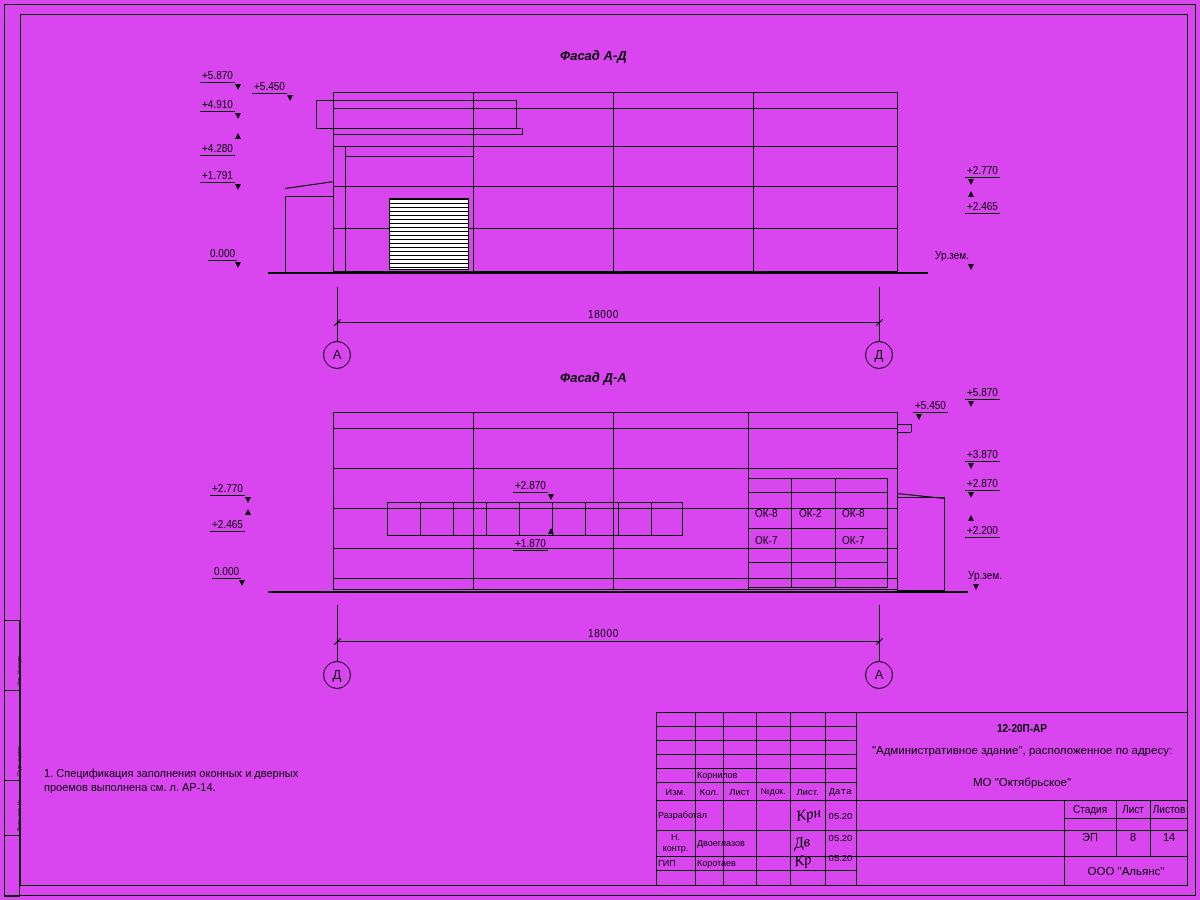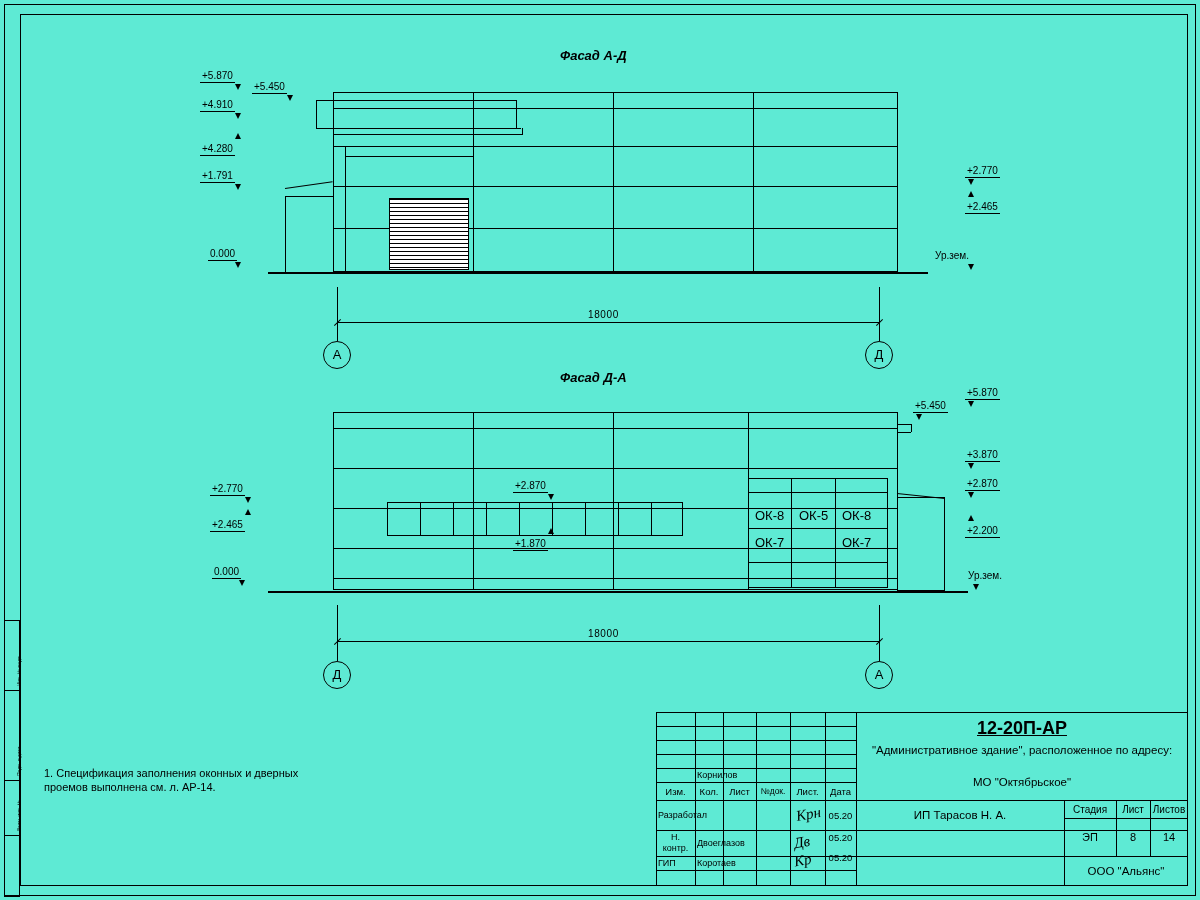--- a/index.html
+++ b/index.html
@@ -9,21 +9,21 @@
   }
   body {
     font-family: "Liberation Sans", sans-serif;
     color: #000000;
   }
   #sheet {
     position: relative;
     width: 1200px;
     height: 900px;
     overflow: hidden;
-    background: #5eead4;
+    background: #d946ef;
   }
   .abs { position: absolute; }
 
   
   .frame-outer {
     left: 4px; top: 4px; width: 1192px; height: 892px;
     border: 1px solid #000;
     box-sizing: border-box;
   }
   .frame-inner {
@@ -108,21 +108,21 @@
     background: #000;
     transform: rotate(45deg);
   }
   .window-cell {
     position: absolute;
     border: 1px solid #000;
     box-sizing: border-box;
   }
   .ok-label {
     position: absolute;
-    font-size: 13px;
+    font-size: 10px;
     white-space: nowrap;
   }
 
   
   .shutter {
     position: absolute;
     border: 1px solid #000;
     box-sizing: border-box;
     background: repeating-linear-gradient(
       to bottom,
@@ -147,21 +147,21 @@
     justify-content: center;
     text-align: center;
     line-height: 11px;
     padding: 0 2px;
   }
   .tb-box {
     position: absolute;
     border: 1px solid #000;
     box-sizing: border-box;
   }
-  .tb-big { font-size: 18px; font-weight: bold; text-decoration: underline; }
+  .tb-big { font-size: 10px; font-weight: bold; }
   .tb-mid { font-size: 11.5px; }
   .tb-small { font-size: 9.5px; }
   .sig {
     position: absolute;
     font-family: "Liberation Serif", serif;
     font-style: italic;
     font-size: 15px;
     transform: rotate(-10deg);
     color: #000;
   }
@@ -284,21 +284,21 @@
   <div class="ln vl" style="left:651px; top:502px; height:34px;"></div>
 
   <div class="window-cell" style="left:748px; top:478px; width:140px; height:110px;"></div>
   <div class="ln hl" style="left:748px; top:528px; width:140px;"></div>
   <div class="ln hl" style="left:748px; top:562px; width:140px;"></div>
   <div class="ln vl" style="left:791px; top:478px; height:110px;"></div>
   <div class="ln vl" style="left:835px; top:478px; height:110px;"></div>
   <div class="ln hl" style="left:748px; top:492px; width:140px;"></div>
 
   <div class="ok-label" style="left:755px; top:508px;">ОК-8</div>
-  <div class="ok-label" style="left:799px; top:508px;">ОК-5</div>
+  <div class="ok-label" style="left:799px; top:508px;">ОК-2</div>
   <div class="ok-label" style="left:842px; top:508px;">ОК-8</div>
   <div class="ok-label" style="left:755px; top:535px;">ОК-7</div>
   <div class="ok-label" style="left:842px; top:535px;">ОК-7</div>
 
   <div class="ln hl-thick" style="left:268px; top:591px; width:700px;"></div>
 
   <div class="lvl-box" style="left:210px; top:483px;">+2.770</div>
   <div class="arrow-dn" style="left:245px; top:497px;"></div>
   <div class="lvl-box" style="left:210px; top:519px;">+2.465</div>
   <div class="arrow-up" style="left:245px; top:509px;"></div>
@@ -356,42 +356,41 @@
   <div class="ln hl" style="left:656px; top:800px; width:532px;"></div>
   <div class="ln hl" style="left:656px; top:830px; width:532px;"></div>
   <div class="ln hl" style="left:656px; top:856px; width:532px;"></div>
   <div class="ln hl" style="left:656px; top:870px; width:200px;"></div>
 
   <div class="tb-cell tb-small" style="left:656px; top:782px; width:39px; height:18px; border:none;">Изм.</div>
   <div class="tb-cell tb-small" style="left:695px; top:782px; width:28px; height:18px; border:none;">Кол.</div>
   <div class="tb-cell tb-small" style="left:723px; top:782px; width:33px; height:18px; border:none;">Лист</div>
   <div class="tb-cell tb-small" style="left:756px; top:782px; width:34px; height:18px; border:none; font-size:8.5px;">№док.</div>
   <div class="tb-cell tb-small" style="left:790px; top:782px; width:35px; height:18px; border:none;">Лист.</div>
-  <div class="tb-cell tb-small" style="left:825px; top:782px; width:31px; height:18px; border:none;">Дата</div>
+  <div class="tb-cell tb-small" style="left:825px; top:782px; width:31px; height:18px; border:none;font-family:Liberation Mono, monospace;">Дата</div>
 
   <div class="tb-cell tb-small" style="left:656px; top:800px; width:39px; height:30px; border:none; justify-content:flex-start; font-size:9px;">Разработал</div>
   <div class="tb-cell tb-small" style="left:695px; top:760px; width:61px; height:30px; border:none; justify-content:flex-start; font-size:9px;">Корнилов</div>
   <div class="sig" style="left:796px; top:806px;">Крн</div>
   <div class="tb-cell tb-small" style="left:825px; top:800px; width:31px; height:30px; border:none;">05.20</div>
 
   <div class="tb-cell tb-small" style="left:656px; top:830px; width:39px; height:26px; border:none; justify-content:flex-start; font-size:9px;">Н. контр.</div>
   <div class="tb-cell tb-small" style="left:695px; top:830px; width:61px; height:26px; border:none; justify-content:flex-start; font-size:9px;">Двоеглазов</div>
   <div class="sig" style="left:794px; top:834px;">Дв</div>
   <div class="tb-cell tb-small" style="left:825px; top:828px; width:31px; height:18px; border:none;">05.20</div>
 
   <div class="tb-cell tb-small" style="left:656px; top:856px; width:39px; height:14px; border:none; justify-content:flex-start; font-size:9px;">ГИП</div>
   <div class="tb-cell tb-small" style="left:695px; top:856px; width:61px; height:14px; border:none; justify-content:flex-start; font-size:9px;">Коротаев</div>
   <div class="sig" style="left:794px; top:852px;">Кр</div>
   <div class="tb-cell tb-small" style="left:825px; top:848px; width:31px; height:18px; border:none;">05.20</div>
 
   <div class="tb-cell tb-big" style="left:856px; top:716px; width:332px; height:24px; border:none;">12-20П-АР</div>
   <div class="tb-cell tb-mid" style="left:856px; top:742px; width:332px; height:16px; border:none;">"Административное здание", расположенное по адресу:</div>
   <div class="tb-cell tb-mid" style="left:856px; top:774px; width:332px; height:16px; border:none;">МО "Октябрьское"</div>
 
-  <div class="tb-cell tb-mid" style="left:856px; top:800px; width:208px; height:30px; border:none;">ИП Тарасов Н. А.</div>
   <div class="tb-cell tb-mid" style="left:1064px; top:856px; width:124px; height:30px; border:none;">ООО "Альянс"</div>
 
   <div class="ln vl" style="left:1064px; top:800px; height:86px;"></div>
   <div class="ln vl" style="left:1116px; top:800px; height:56px;"></div>
   <div class="ln vl" style="left:1150px; top:800px; height:56px;"></div>
   <div class="ln hl" style="left:1064px; top:818px; width:124px;"></div>
 
   <div class="tb-cell tb-small" style="left:1064px; top:800px; width:52px; height:18px; border:none; font-size:10px;">Стадия</div>
   <div class="tb-cell tb-small" style="left:1116px; top:800px; width:34px; height:18px; border:none; font-size:10px;">Лист</div>
   <div class="tb-cell tb-small" style="left:1150px; top:800px; width:38px; height:18px; border:none; font-size:10px;">Листов</div>

